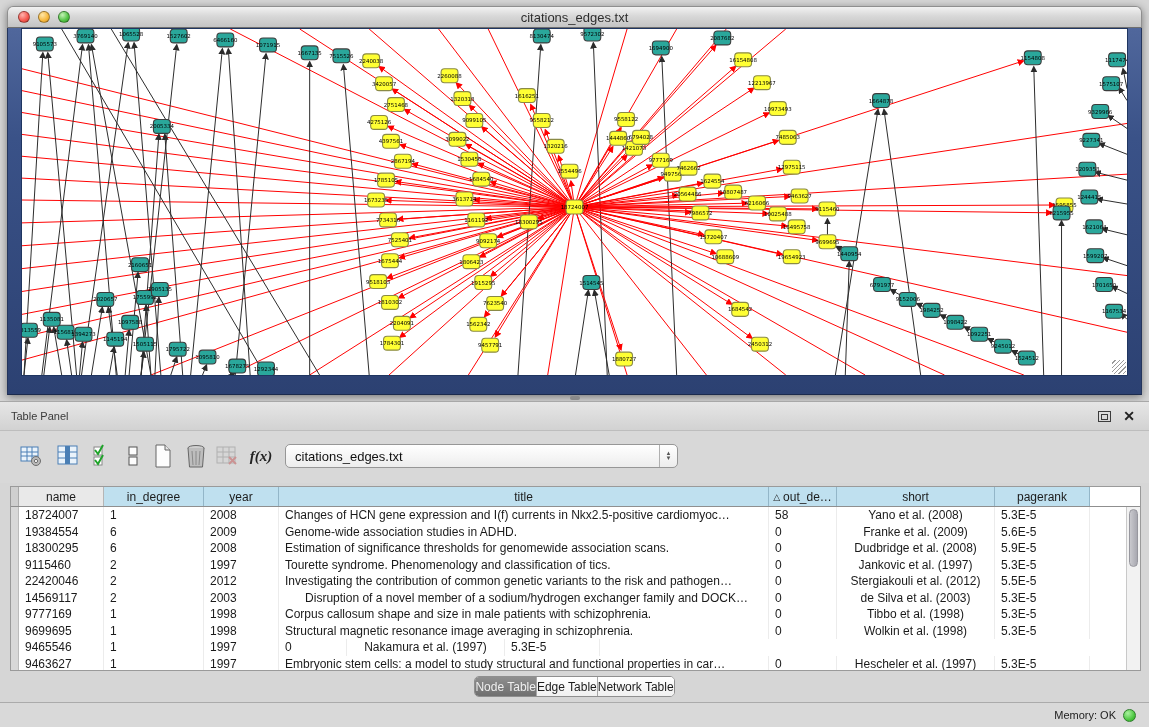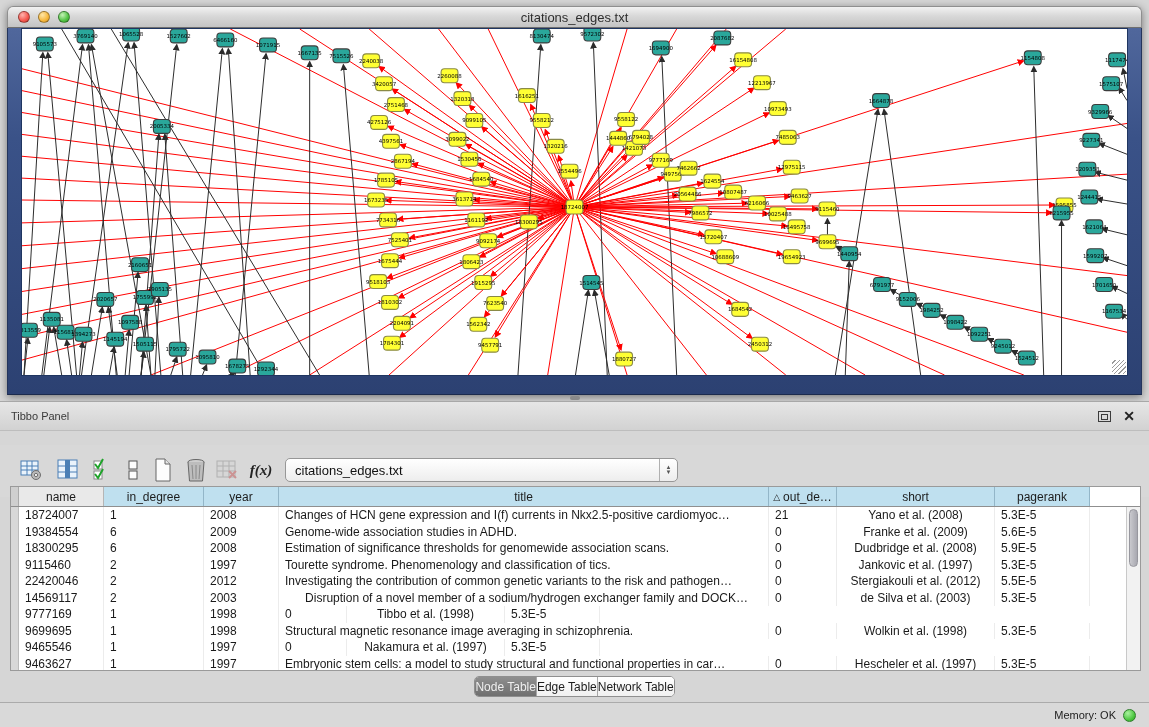--- a/index.html
+++ b/index.html
@@ -43,21 +43,21 @@
                   border-top:1px solid #a8a8a8; border-bottom:1px solid #bdbdbd;
                   display:flex; align-items:center; }
   .panel-title { margin-left:11px; font-size:11px; color:#3a3a3a; }
   .panel-actions { margin-left:auto; display:flex; align-items:center; gap:12px;
                    margin-right:14px; }
   .float-ic { width:13px; height:11px; border:1.5px solid #3c3c3c; position:relative; }
   .float-ic::after { content:""; position:absolute; left:2px; top:2px; width:5px; height:4px;
                      border:1.5px solid #3c3c3c; }
   .close-x { font-size:14px; font-weight:bold; color:#222; line-height:1; }
 
-  .toolbar { position:absolute; left:0; top:445px; width:1149px; height:52px;
+  .toolbar { position:absolute; left:0; top:431px; width:1149px; height:52px;
              background:#d8d8d8; }
   .tbtn { position:absolute; top:9px; width:30px; height:32px; display:flex;
           align-items:center; justify-content:center; }
   .fx { font-family:"Liberation Serif", serif; font-style:italic; font-size:15px;
         font-weight:bold; color:#222; }
   .combo { position:absolute; left:285px; top:13px; width:393px; height:24px;
            background:linear-gradient(#ffffff,#ededed); border:1px solid #979797;
            border-radius:5px; display:flex; align-items:center; }
   .combo-text { flex:1; padding-left:9px; font-size:13px; color:#111; }
   .combo-step { width:18px; height:100%; border-left:1px solid #b0b0b0;
@@ -537,21 +537,21 @@
         <div class="grip"></div>
       </div>
     </div>
   </div>
 
   <div class="splitter">
     <div class="knob"></div>
   </div>
 
   <div class="panel-header">
-    <div class="panel-title">Tibbo Panel</div>
+    <div class="panel-title">Table Panel</div>
     <div class="panel-actions">
       <div class="float-ic"></div>
       <div class="close-x">✕</div>
     </div>
   </div>
 
   <div class="toolbar">
     <div class="tbtn" style="left:16px">
       <svg class="mi" width="24" height="24">
         <rect x="2" y="3" width="17" height="14" fill="#eaf3fb" stroke="#4a7fb5"></rect>
@@ -649,21 +649,21 @@
         </div>
         <div class="th" style="flex: 1 1 0%; background: rgb(255, 255, 255); border-right: none;"></div>
       </div>
     <div class="tbody" id="tbody">
         <div class="tr">
           <div class="gutter-c"></div>
           <div class="td" style="width: 85px;">18724007</div>
           <div class="td" style="width: 100px;">1</div>
           <div class="td" style="width: 75px;">2008</div>
           <div class="td" style="width: 490px;">Changes of HCN gene expression and I(f) currents in Nkx2.5-positive cardiomyoc…</div>
-          <div class="td" style="width: 68px;">21</div>
+          <div class="td" style="width: 68px;">58</div>
           <div class="td center" style="width: 158px;">Yano et al. (2008)</div>
           <div class="td" style="width: 95px;">5.3E-5</div>
         </div>
         <div class="tr">
           <div class="gutter-c"></div>
           <div class="td" style="width: 85px;">19384554</div>
           <div class="td" style="width: 100px;">6</div>
           <div class="td" style="width: 75px;">2009</div>
           <div class="td" style="width: 490px;">Genome-wide association studies in ADHD.</div>
           <div class="td" style="width: 68px;">0</div>
@@ -708,20 +708,21 @@
           <div class="td" style="width: 490px; text-align: center;">Disruption of a novel member of a sodium/hydrogen exchanger family and DOCK…</div>
           <div class="td" style="width: 68px;">0</div>
           <div class="td center" style="width: 158px;">de Silva et al. (2003)</div>
           <div class="td" style="width: 95px;">5.3E-5</div>
         </div>
         <div class="tr">
           <div class="gutter-c"></div>
           <div class="td" style="width: 85px;">9777169</div>
           <div class="td" style="width: 100px;">1</div>
           <div class="td" style="width: 75px;">1998</div>
+          <div class="td" style="width: 490px;">Corpus callosum shape and size in male patients with schizophrenia.</div>
           <div class="td" style="width: 68px;">0</div>
           <div class="td center" style="width: 158px;">Tibbo et al. (1998)</div>
           <div class="td" style="width: 95px;">5.3E-5</div>
         </div>
         <div class="tr">
           <div class="gutter-c"></div>
           <div class="td" style="width: 85px;">9699695</div>
           <div class="td" style="width: 100px;">1</div>
           <div class="td" style="width: 75px;">1998</div>
           <div class="td" style="width: 490px;">Structural magnetic resonance image averaging in schizophrenia.</div>

